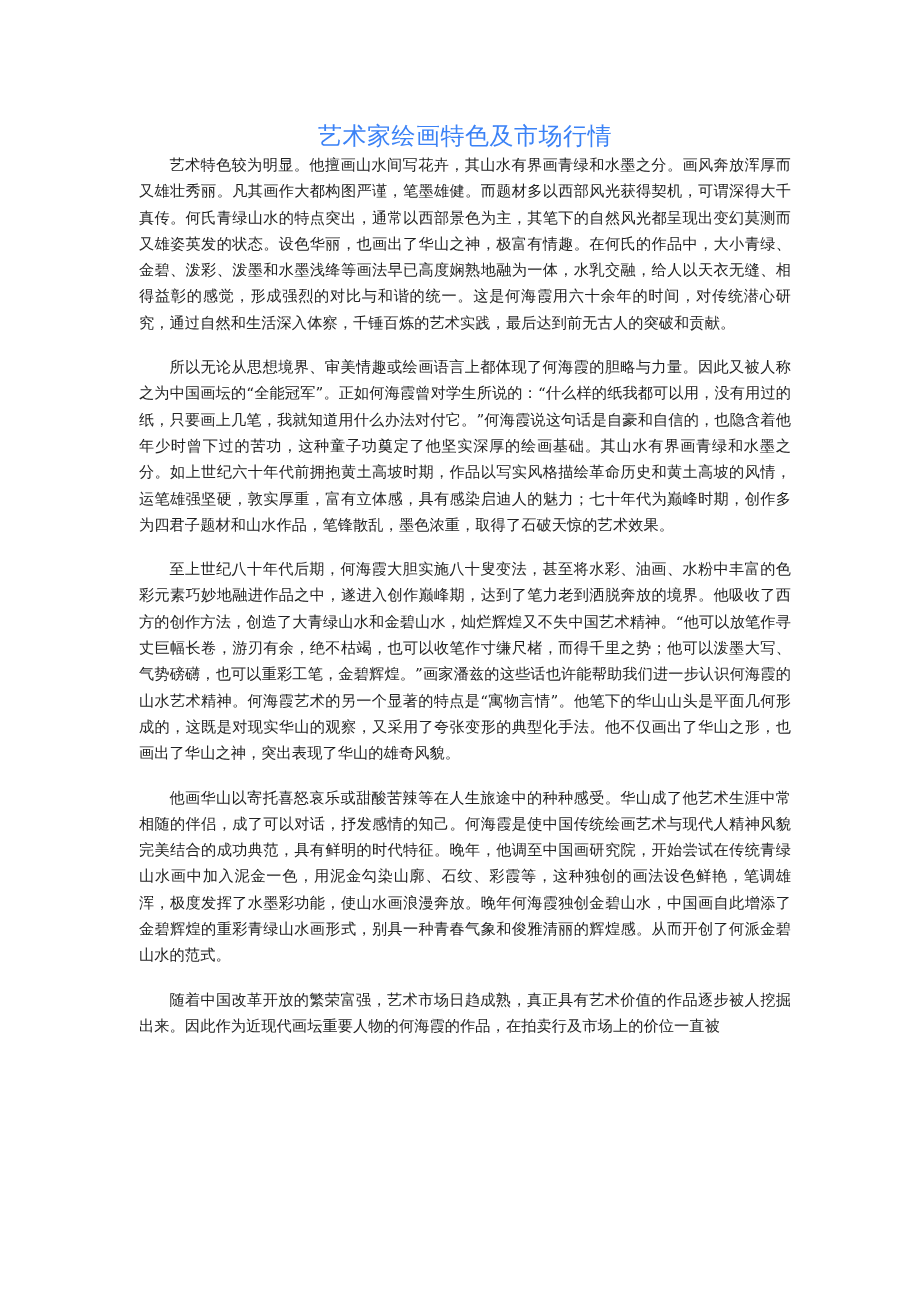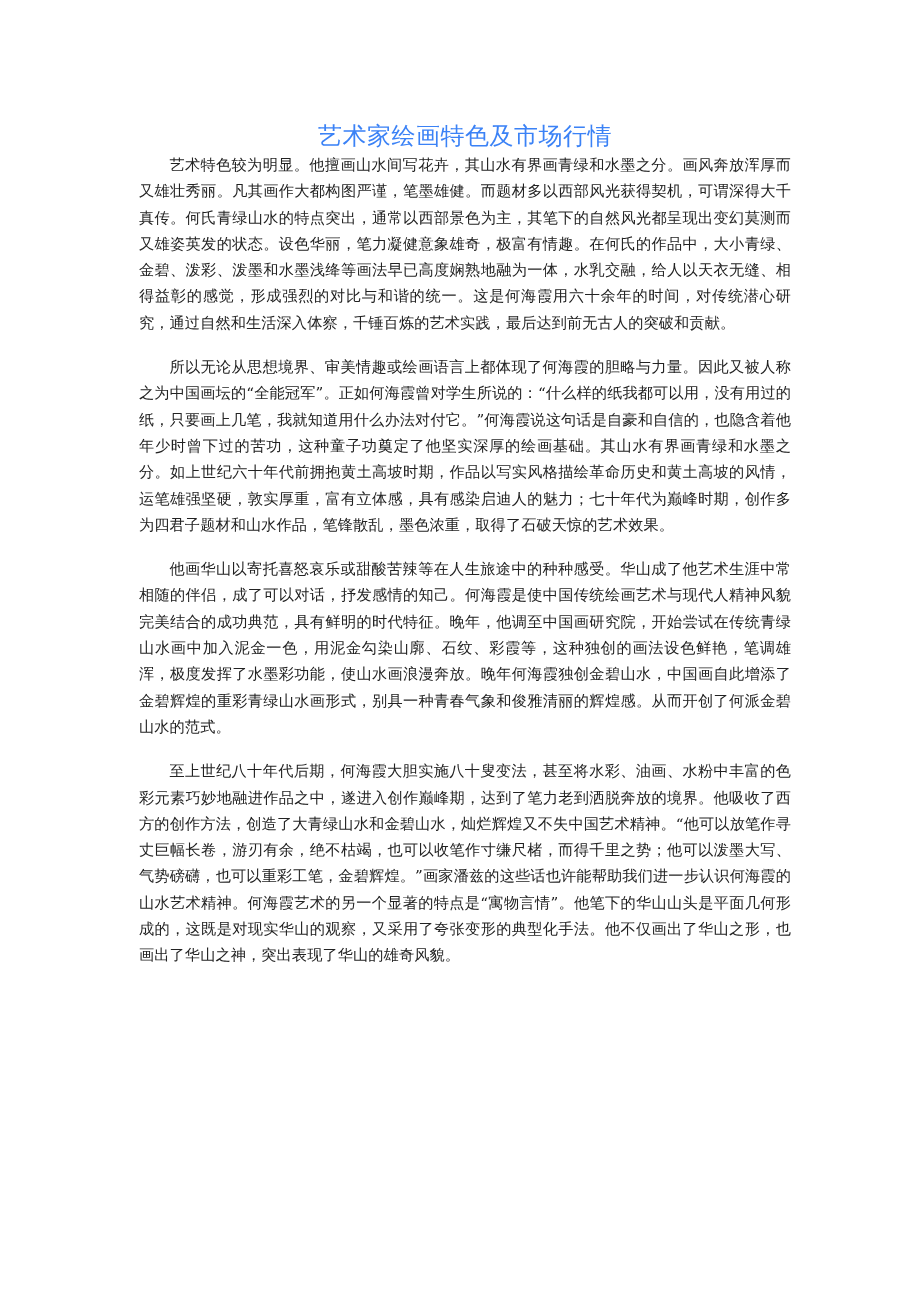--- a/index.html
+++ b/index.html
@@ -12,18 +12,19 @@
   .body { position: absolute; top: 152px; left: 0; width: 652px; }
   .para { margin: 0 0 18px 0; font-size: 15.2px; line-height: 26.3px; text-indent: 2em;
           text-align: justify; letter-spacing: 0.1px; color: #222; }
 </style>
 </head>
 <body>
 
 <div class="page">
   <h1 class="title">艺术家绘画特色及市场行情</h1>
   <div class="body">
-    <p class="para">艺术特色较为明显。他擅画山水间写花卉，其山水有界画青绿和水墨之分。画风奔放浑厚而又雄壮秀丽。凡其画作大都构图严谨，笔墨雄健。而题材多以西部风光获得契机，可谓深得大千真传。何氏青绿山水的特点突出，通常以西部景色为主，其笔下的自然风光都呈现出变幻莫测而又雄姿英发的状态。设色华丽，笔力凝健意象雄奇，极富有情趣。在何氏的作品中，大小青绿、金碧、泼彩、泼墨和水墨浅绛等画法早已高度娴熟地融为一体，水乳交融，给人以天衣无缝、相得益彰的感觉，形成强烈的对比与和谐的统一。这是何海霞用六十余年的时间，对传统潜心研究，通过自然和生活深入体察，千锤百炼的艺术实践，最后达到前无古人的突破和贡献。</p>
+    <p class="para">艺术特色较为明显。他擅画山水间写花卉，其山水有界画青绿和水墨之分。画风奔放浑厚而又雄壮秀丽。凡其画作大都构图严谨，笔墨雄健。而题材多以西部风光获得契机，可谓深得大千真传。何氏青绿山水的特点突出，通常以西部景色为主，其笔下的自然风光都呈现出变幻莫测而又雄姿英发的状态。设色华丽，也画出了华山之神，极富有情趣。在何氏的作品中，大小青绿、金碧、泼彩、泼墨和水墨浅绛等画法早已高度娴熟地融为一体，水乳交融，给人以天衣无缝、相得益彰的感觉，形成强烈的对比与和谐的统一。这是何海霞用六十余年的时间，对传统潜心研究，通过自然和生活深入体察，千锤百炼的艺术实践，最后达到前无古人的突破和贡献。</p>
     <p class="para">所以无论从思想境界、审美情趣或绘画语言上都体现了何海霞的胆略与力量。因此又被人称之为中国画坛的“全能冠军”。正如何海霞曾对学生所说的：“什么样的纸我都可以用，没有用过的纸，只要画上几笔，我就知道用什么办法对付它。”何海霞说这句话是自豪和自信的，也隐含着他年少时曾下过的苦功，这种童子功奠定了他坚实深厚的绘画基础。其山水有界画青绿和水墨之分。如上世纪六十年代前拥抱黄土高坡时期，作品以写实风格描绘革命历史和黄土高坡的风情，运笔雄强坚硬，敦实厚重，富有立体感，具有感染启迪人的魅力；七十年代为巅峰时期，创作多为四君子题材和山水作品，笔锋散乱，墨色浓重，取得了石破天惊的艺术效果。</p>
+    <p class="para">至上世纪八十年代后期，何海霞大胆实施八十叟变法，甚至将水彩、油画、水粉中丰富的色彩元素巧妙地融进作品之中，遂进入创作巅峰期，达到了笔力老到洒脱奔放的境界。他吸收了西方的创作方法，创造了大青绿山水和金碧山水，灿烂辉煌又不失中国艺术精神。“他可以放笔作寻丈巨幅长卷，游刃有余，绝不枯竭，也可以收笔作寸缣尺楮，而得千里之势；他可以泼墨大写、气势磅礴，也可以重彩工笔，金碧辉煌。”画家潘兹的这些话也许能帮助我们进一步认识何海霞的山水艺术精神。何海霞艺术的另一个显著的特点是“寓物言情”。他笔下的华山山头是平面几何形成的，这既是对现实华山的观察，又采用了夸张变形的典型化手法。他不仅画出了华山之形，也画出了华山之神，突出表现了华山的雄奇风貌。</p>
     <p class="para">他画华山以寄托喜怒哀乐或甜酸苦辣等在人生旅途中的种种感受。华山成了他艺术生涯中常相随的伴侣，成了可以对话，抒发感情的知己。何海霞是使中国传统绘画艺术与现代人精神风貌完美结合的成功典范，具有鲜明的时代特征。晚年，他调至中国画研究院，开始尝试在传统青绿山水画中加入泥金一色，用泥金勾染山廓、石纹、彩霞等，这种独创的画法设色鲜艳，笔调雄浑，极度发挥了水墨彩功能，使山水画浪漫奔放。晚年何海霞独创金碧山水，中国画自此增添了金碧辉煌的重彩青绿山水画形式，别具一种青春气象和俊雅清丽的辉煌感。从而开创了何派金碧山水的范式。</p>
-    <p class="para">至上世纪八十年代后期，何海霞大胆实施八十叟变法，甚至将水彩、油画、水粉中丰富的色彩元素巧妙地融进作品之中，遂进入创作巅峰期，达到了笔力老到洒脱奔放的境界。他吸收了西方的创作方法，创造了大青绿山水和金碧山水，灿烂辉煌又不失中国艺术精神。“他可以放笔作寻丈巨幅长卷，游刃有余，绝不枯竭，也可以收笔作寸缣尺楮，而得千里之势；他可以泼墨大写、气势磅礴，也可以重彩工笔，金碧辉煌。”画家潘兹的这些话也许能帮助我们进一步认识何海霞的山水艺术精神。何海霞艺术的另一个显著的特点是“寓物言情”。他笔下的华山山头是平面几何形成的，这既是对现实华山的观察，又采用了夸张变形的典型化手法。他不仅画出了华山之形，也画出了华山之神，突出表现了华山的雄奇风貌。</p>
+    <p class="para">随着中国改革开放的繁荣富强，艺术市场日趋成熟，真正具有艺术价值的作品逐步被人挖掘出来。因此作为近现代画坛重要人物的何海霞的作品，在拍卖行及市场上的价位一直被</p>
   </div>
 </div>
 
 </body></html>

